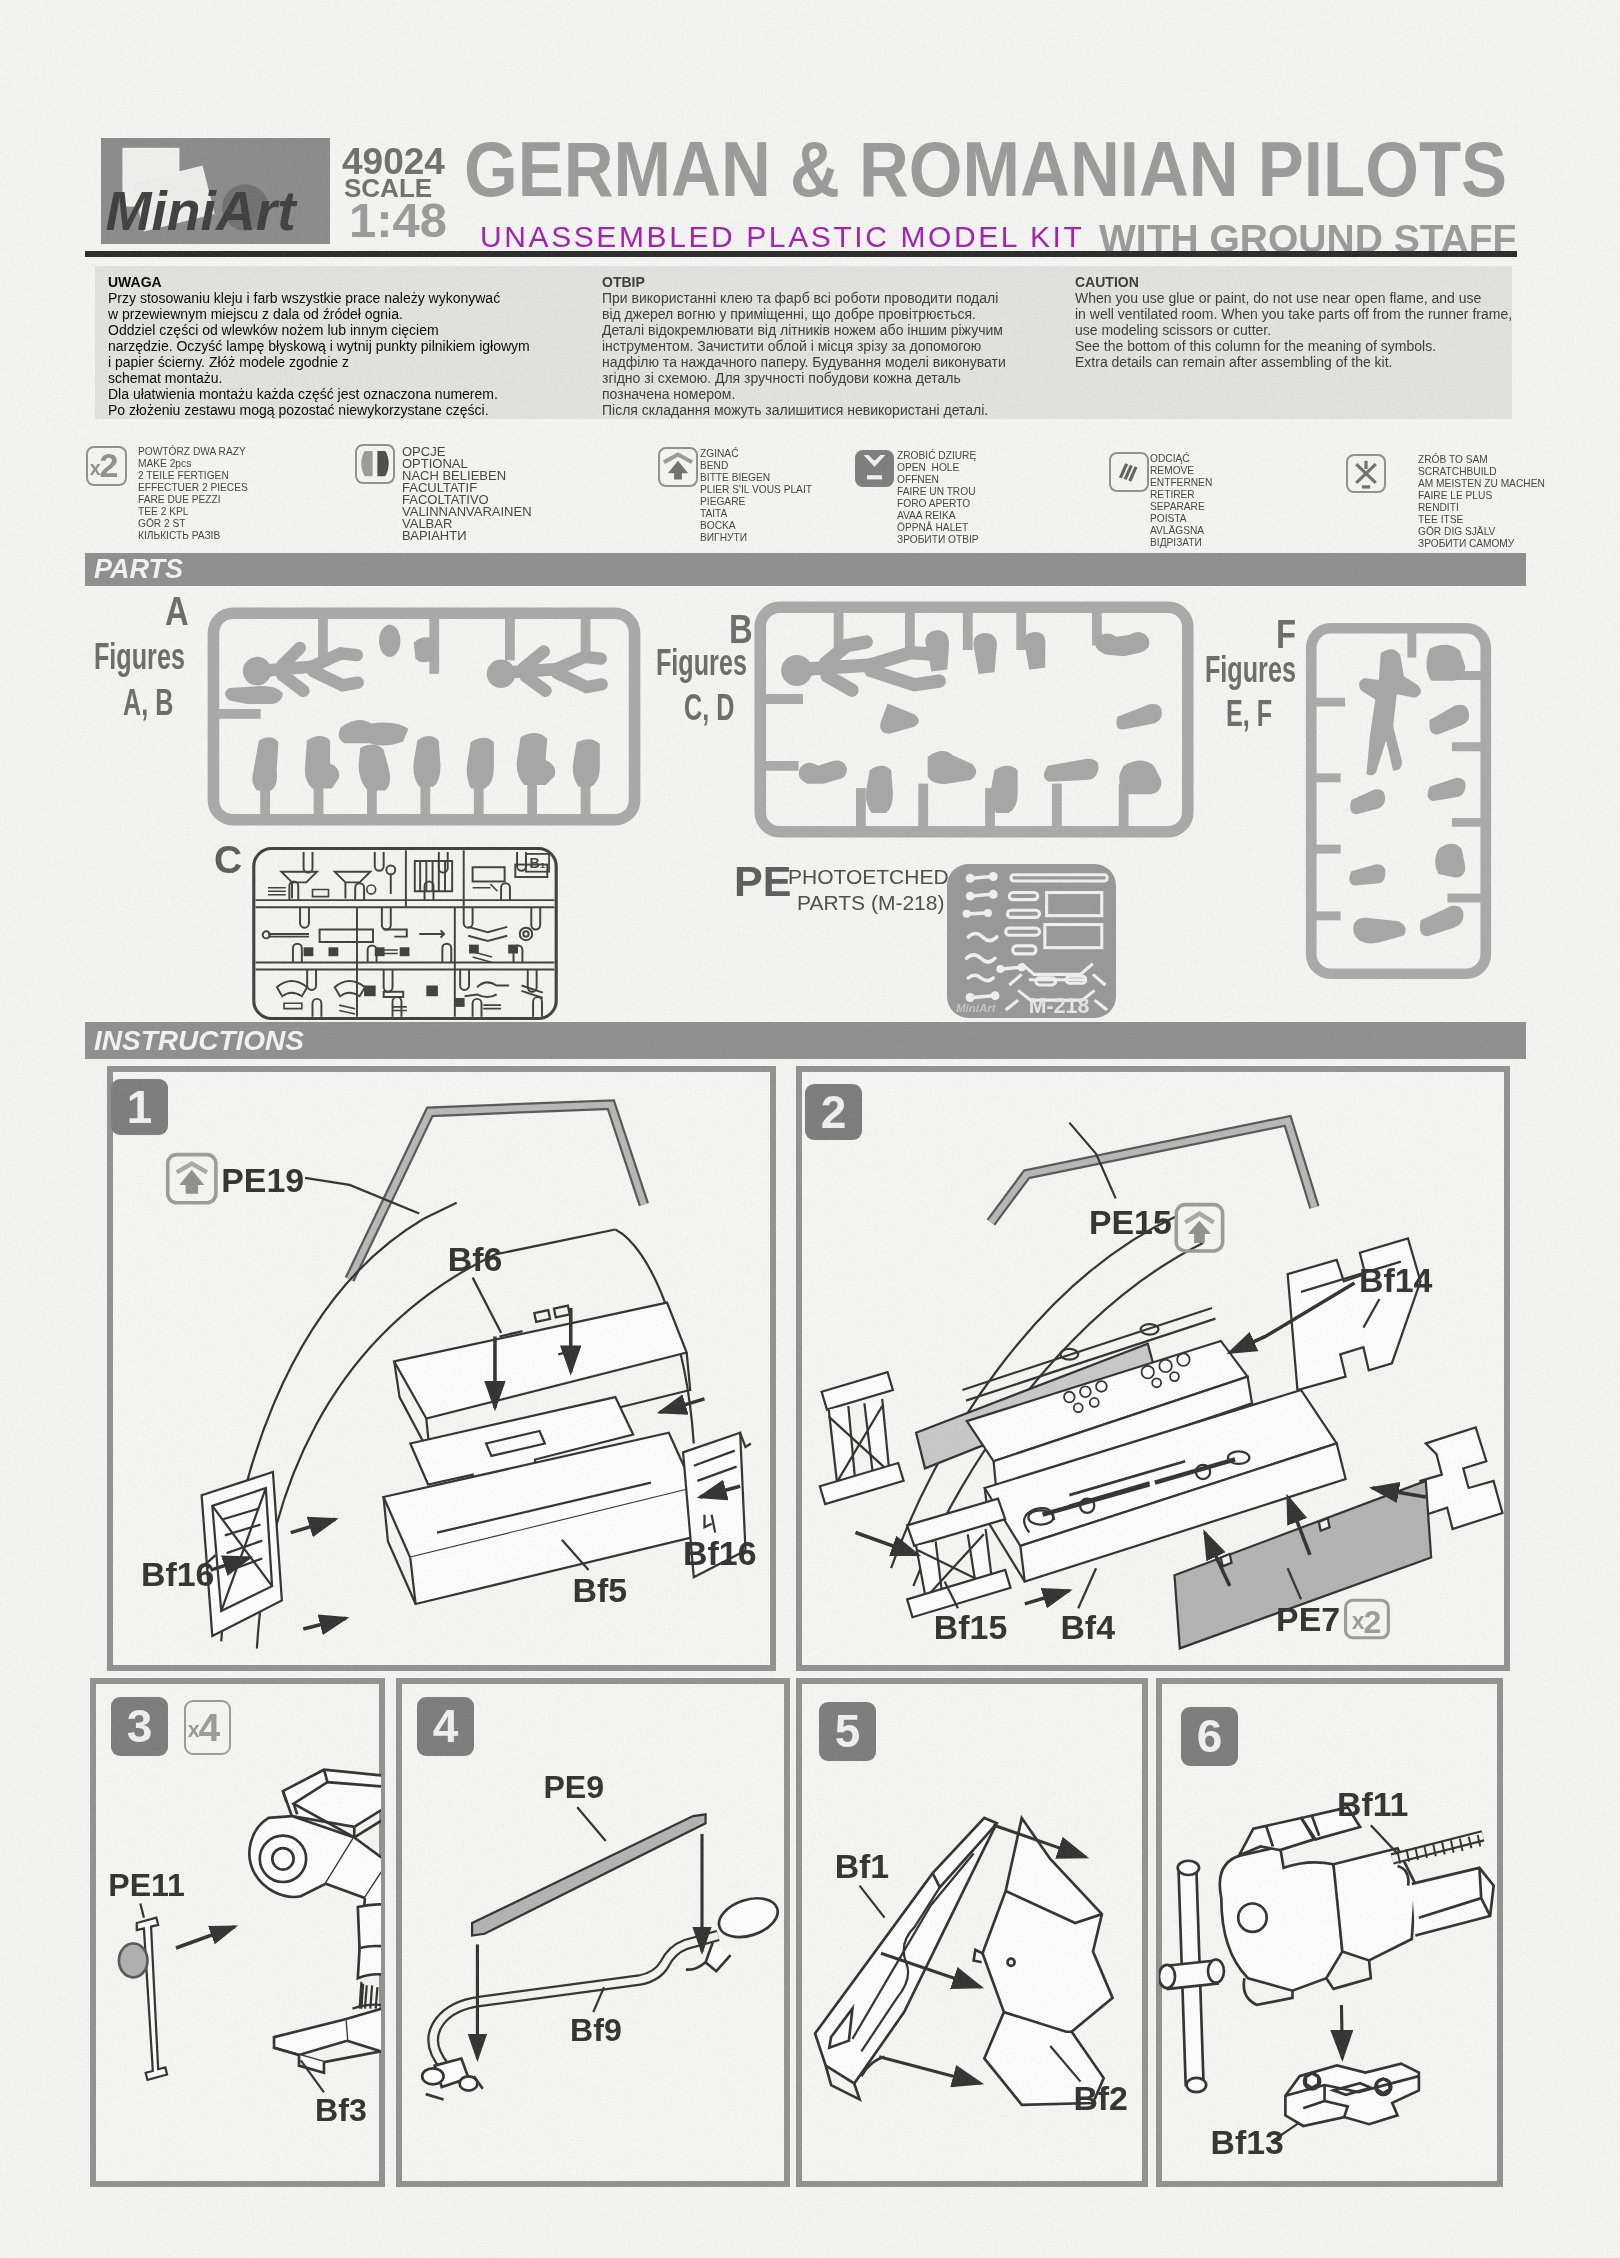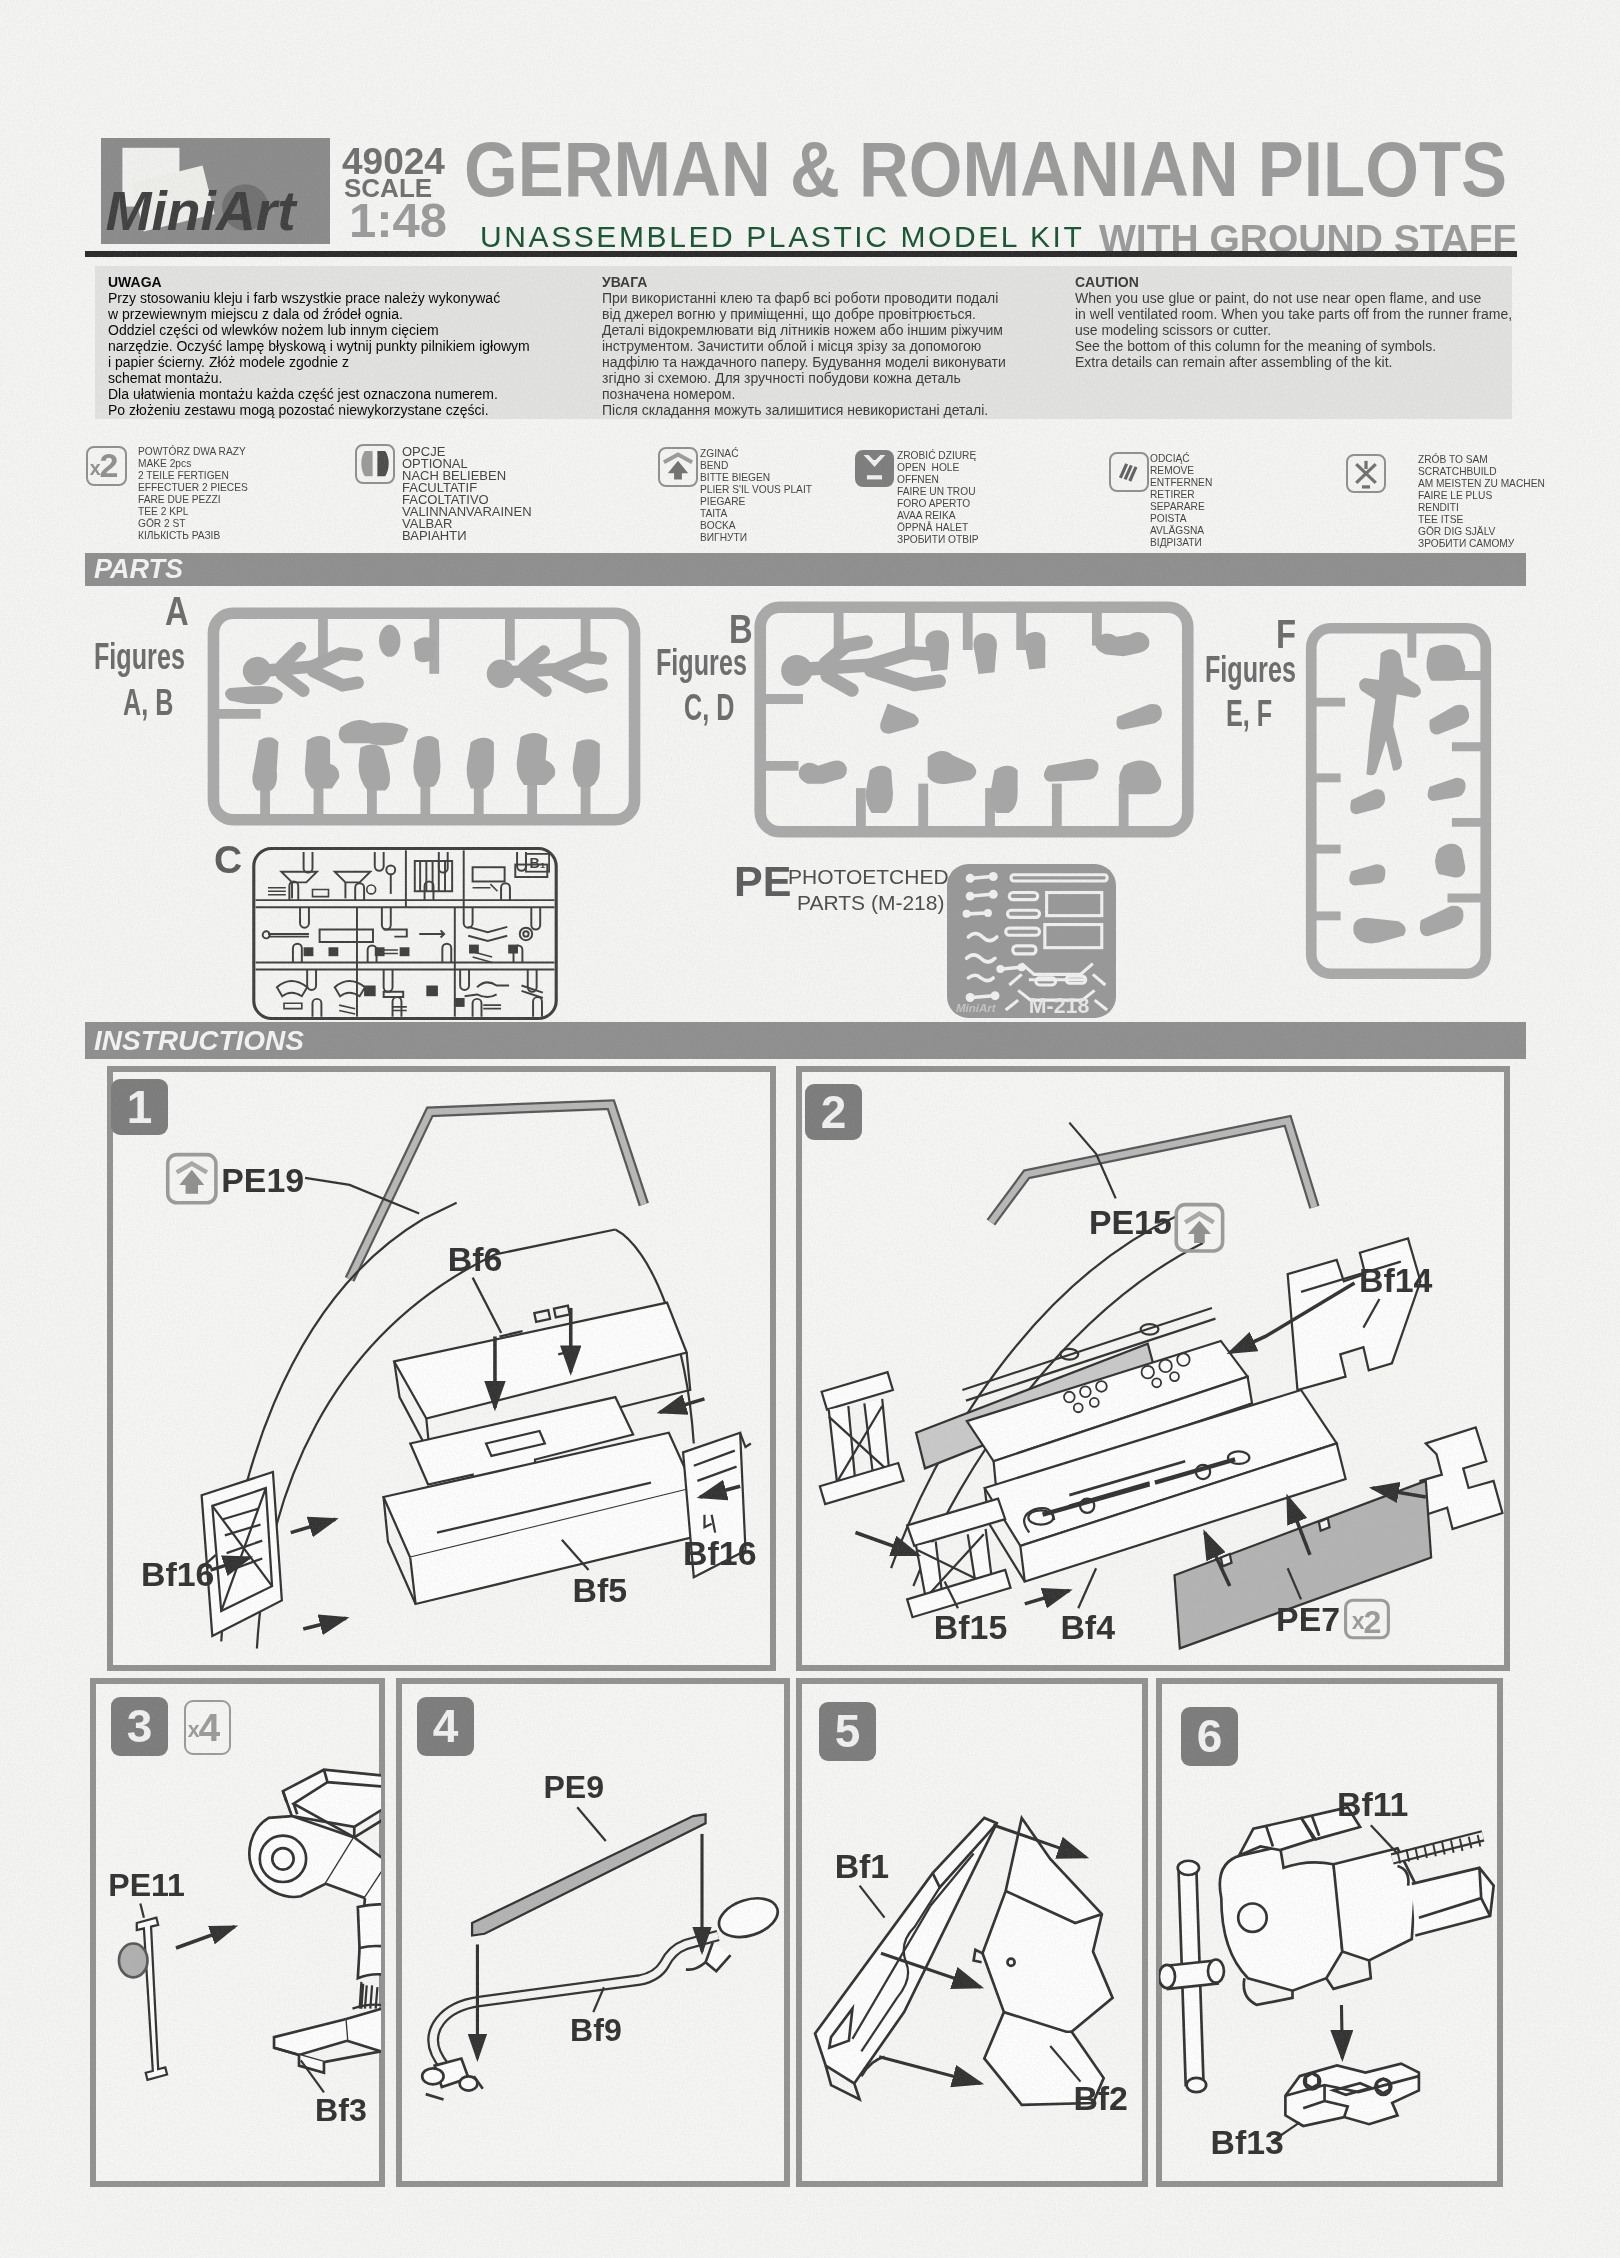--- a/index.html
+++ b/index.html
@@ -26,42 +26,42 @@
 </div>
 
 <div class="abs dtxt" style="left:342px;top:141px;width:107px;font-size:37px;font-weight:bold;color:#6e6e6e;letter-spacing:0px;">49024</div>
 
 <div class="abs" style="left:344px;top:173px;font-size:26px;font-weight:bold;color:#6e6e6e;">SCALE</div>
 
 <div class="abs" style="left:340px;top:192px;font-size:49px;font-weight:bold;color:#9a9a9a;margin-left:9px;">1:48</div>
 
 <div class="abs" style="left:464px;top:130px;font-size:78px;font-weight:bold;color:#9a9a9a;transform:scaleX(0.885);transform-origin:left;white-space:nowrap;line-height:78px;">GERMAN &amp; ROMANIAN PILOTS</div>
 
-<div class="abs" style="left:480px;top:220px;font-size:30px;color:#14532d;letter-spacing:2.6px;white-space:nowrap;">UNASSEMBLED PLASTIC MODEL KIT</div>
+<div class="abs" style="left:480px;top:220px;font-size:30px;color:#a21caf;letter-spacing:2.6px;white-space:nowrap;">UNASSEMBLED PLASTIC MODEL KIT</div>
 
 <div class="abs" style="left:1099px;top:217px;font-size:39px;font-weight:bold;color:#9a9a9a;white-space:nowrap;">WITH GROUND STAFF</div>
 
 <div class="abs" style="left:85px;top:251px;width:1432px;height:6.2px;background:#272727;"></div>
 
 <div class="abs" style="left:95px;top:266px;width:1417px;height:153px;background:#e3e3e2;"></div>
 
 <div class="abs" style="left:108px;top:274px;font-size:14px;line-height:16px;color:#000000;white-space:nowrap;">
 <b>UWAGA</b><br>
 Przy stosowaniu kleju i farb wszystkie prace należy wykonywać<br>
 w przewiewnym miejscu z dala od źródeł ognia.<br>
 Oddziel części od wlewków nożem lub innym cięciem<br>
 narzędzie. Oczyść lampę błyskową i wytnij punkty pilnikiem igłowym<br>
 i papier ścierny. Złóż modele zgodnie z<br>
 schemat montażu.<br>
 Dla ułatwienia montażu każda część jest oznaczona numerem.<br>
 Po złożeniu zestawu mogą pozostać niewykorzystane części.
 </div>
 
 <div class="abs" style="left:602px;top:274px;font-size:14px;line-height:16px;color:#383838;white-space:nowrap;">
-<b>УВАГА</b><br>
+<b>ОТВІР</b><br>
 При використанні клею та фарб всі роботи проводити подалі<br>
 від джерел вогню у приміщенні, що добре провітрюється.<br>
 Деталі відокремлювати від літників ножем або іншим ріжучим<br>
 інструментом. Зачистити облой і місця зрізу за допомогою<br>
 надфілю та наждачного паперу. Будування моделі виконувати<br>
 згідно зі схемою. Для зручності побудови кожна деталь<br>
 позначена номером.<br>
 Після складання можуть залишитися невикористані деталі.
 </div>
 

